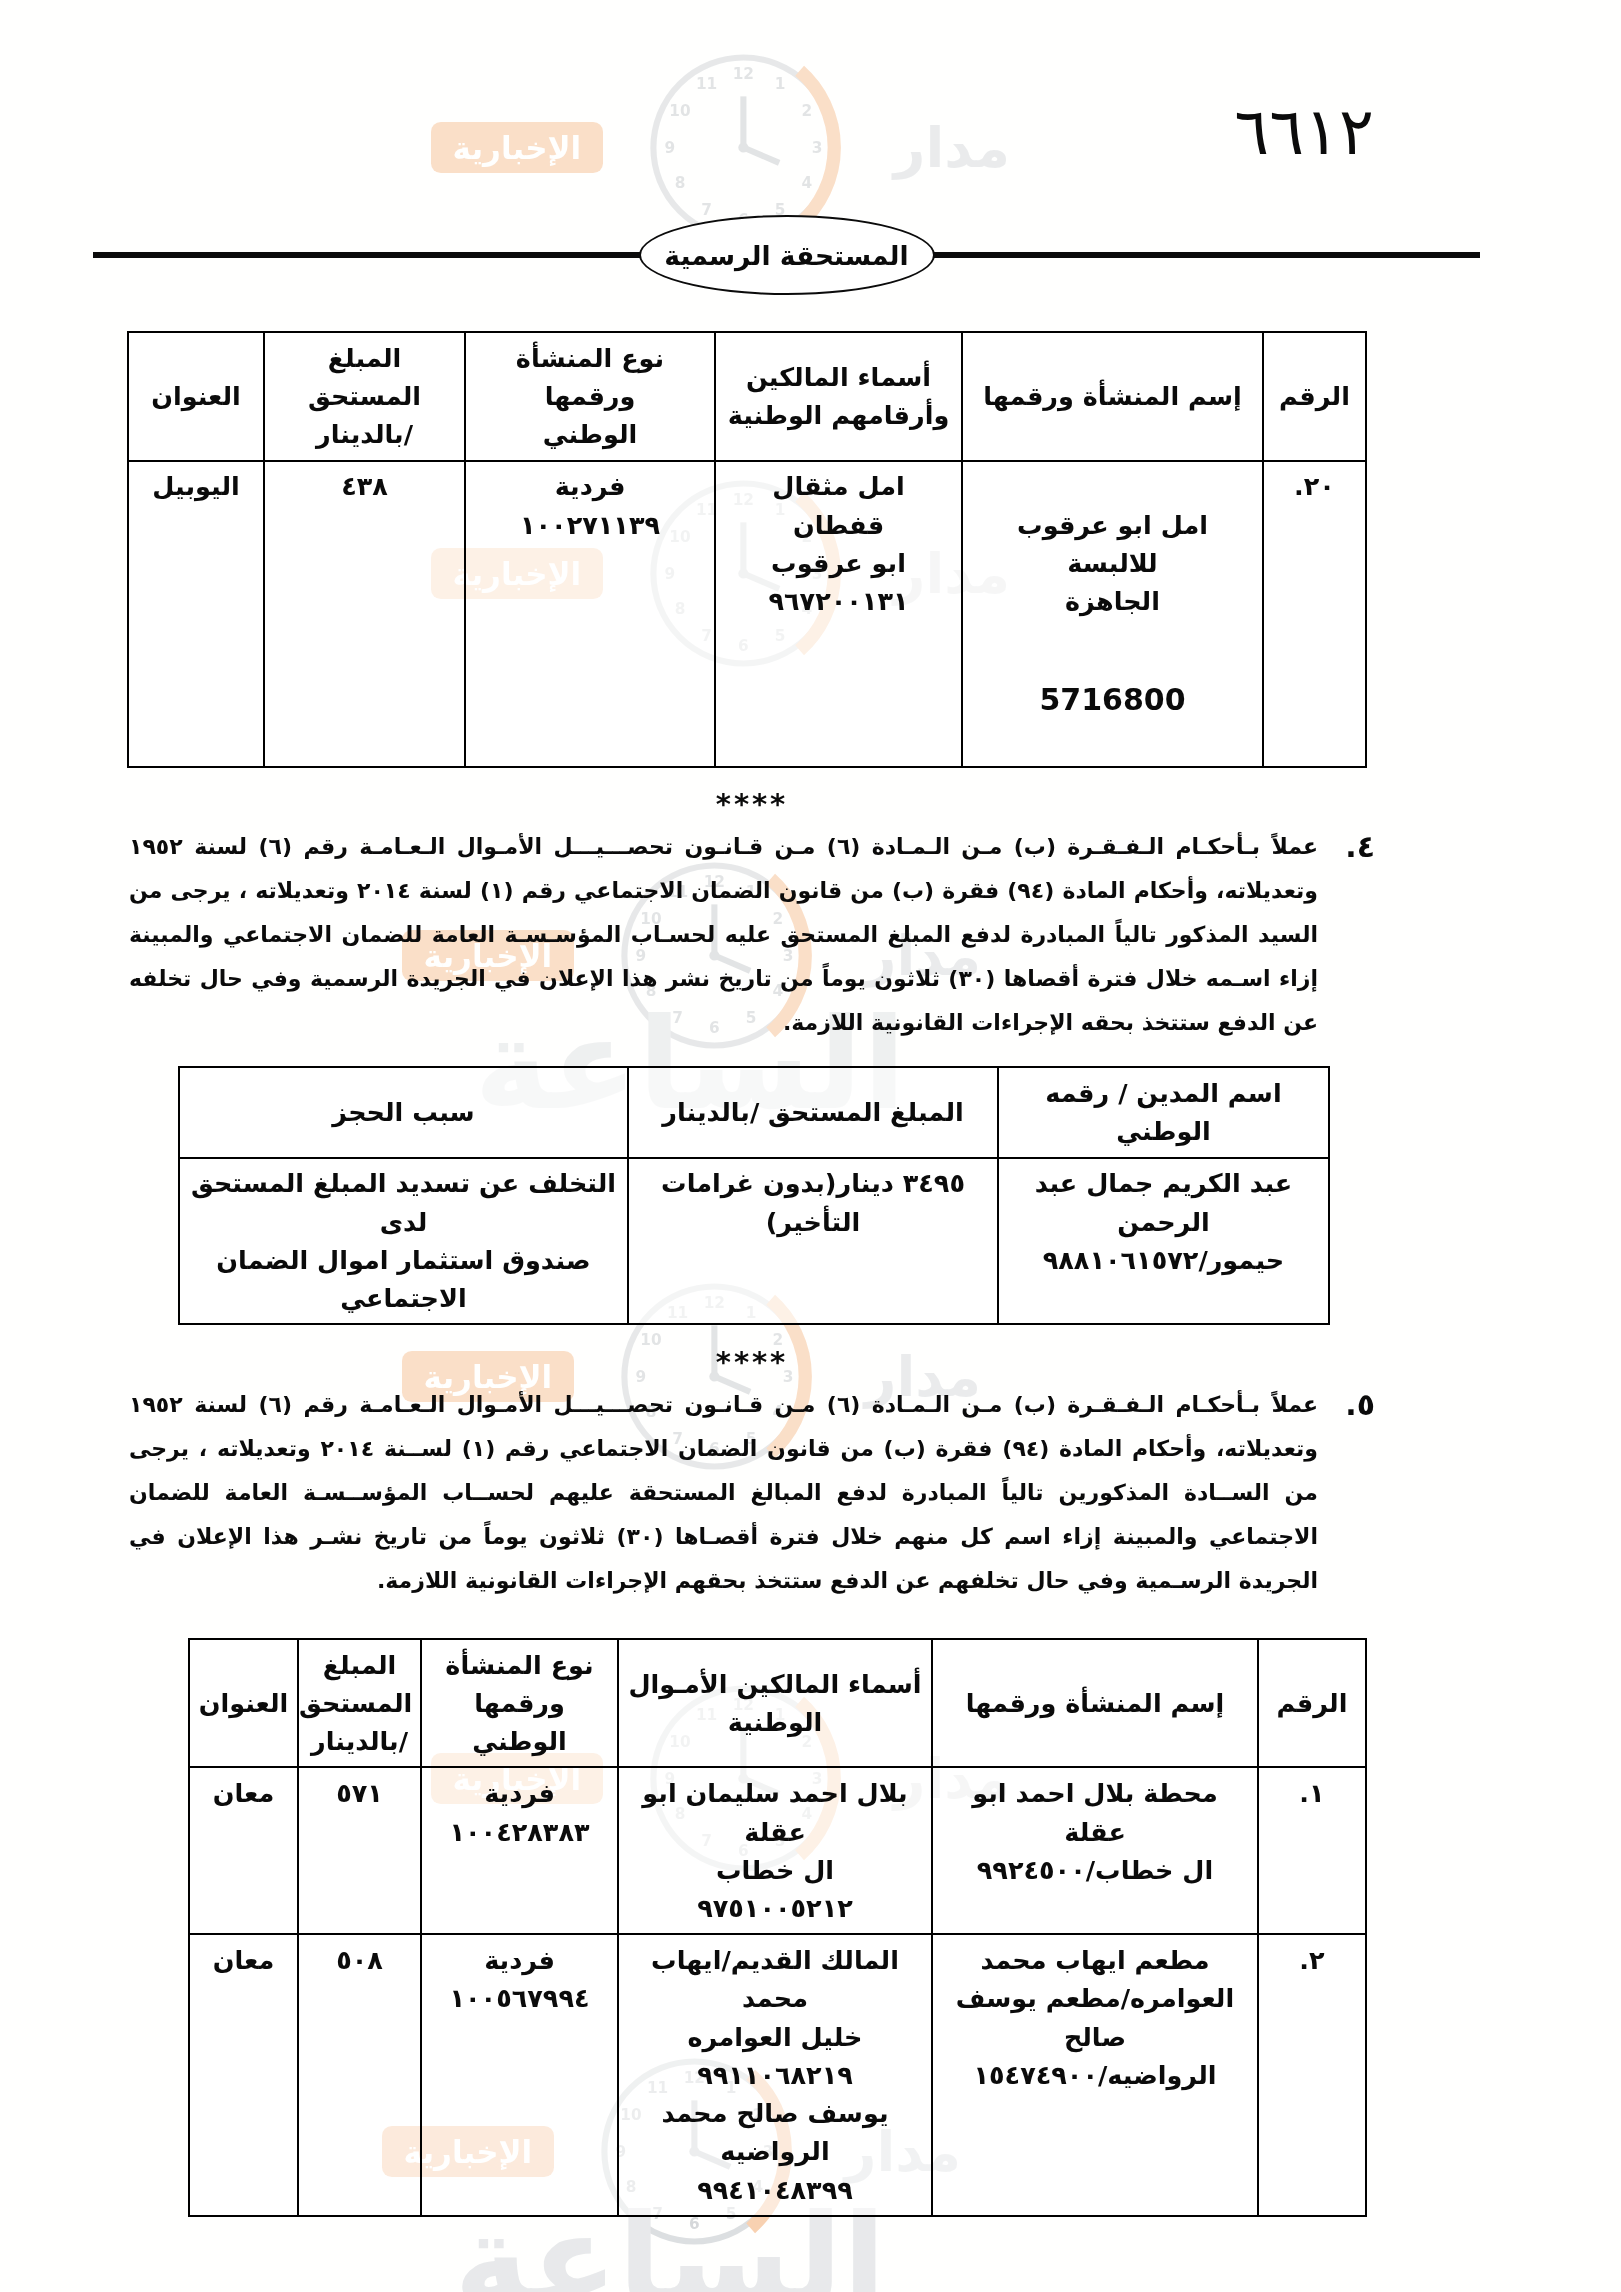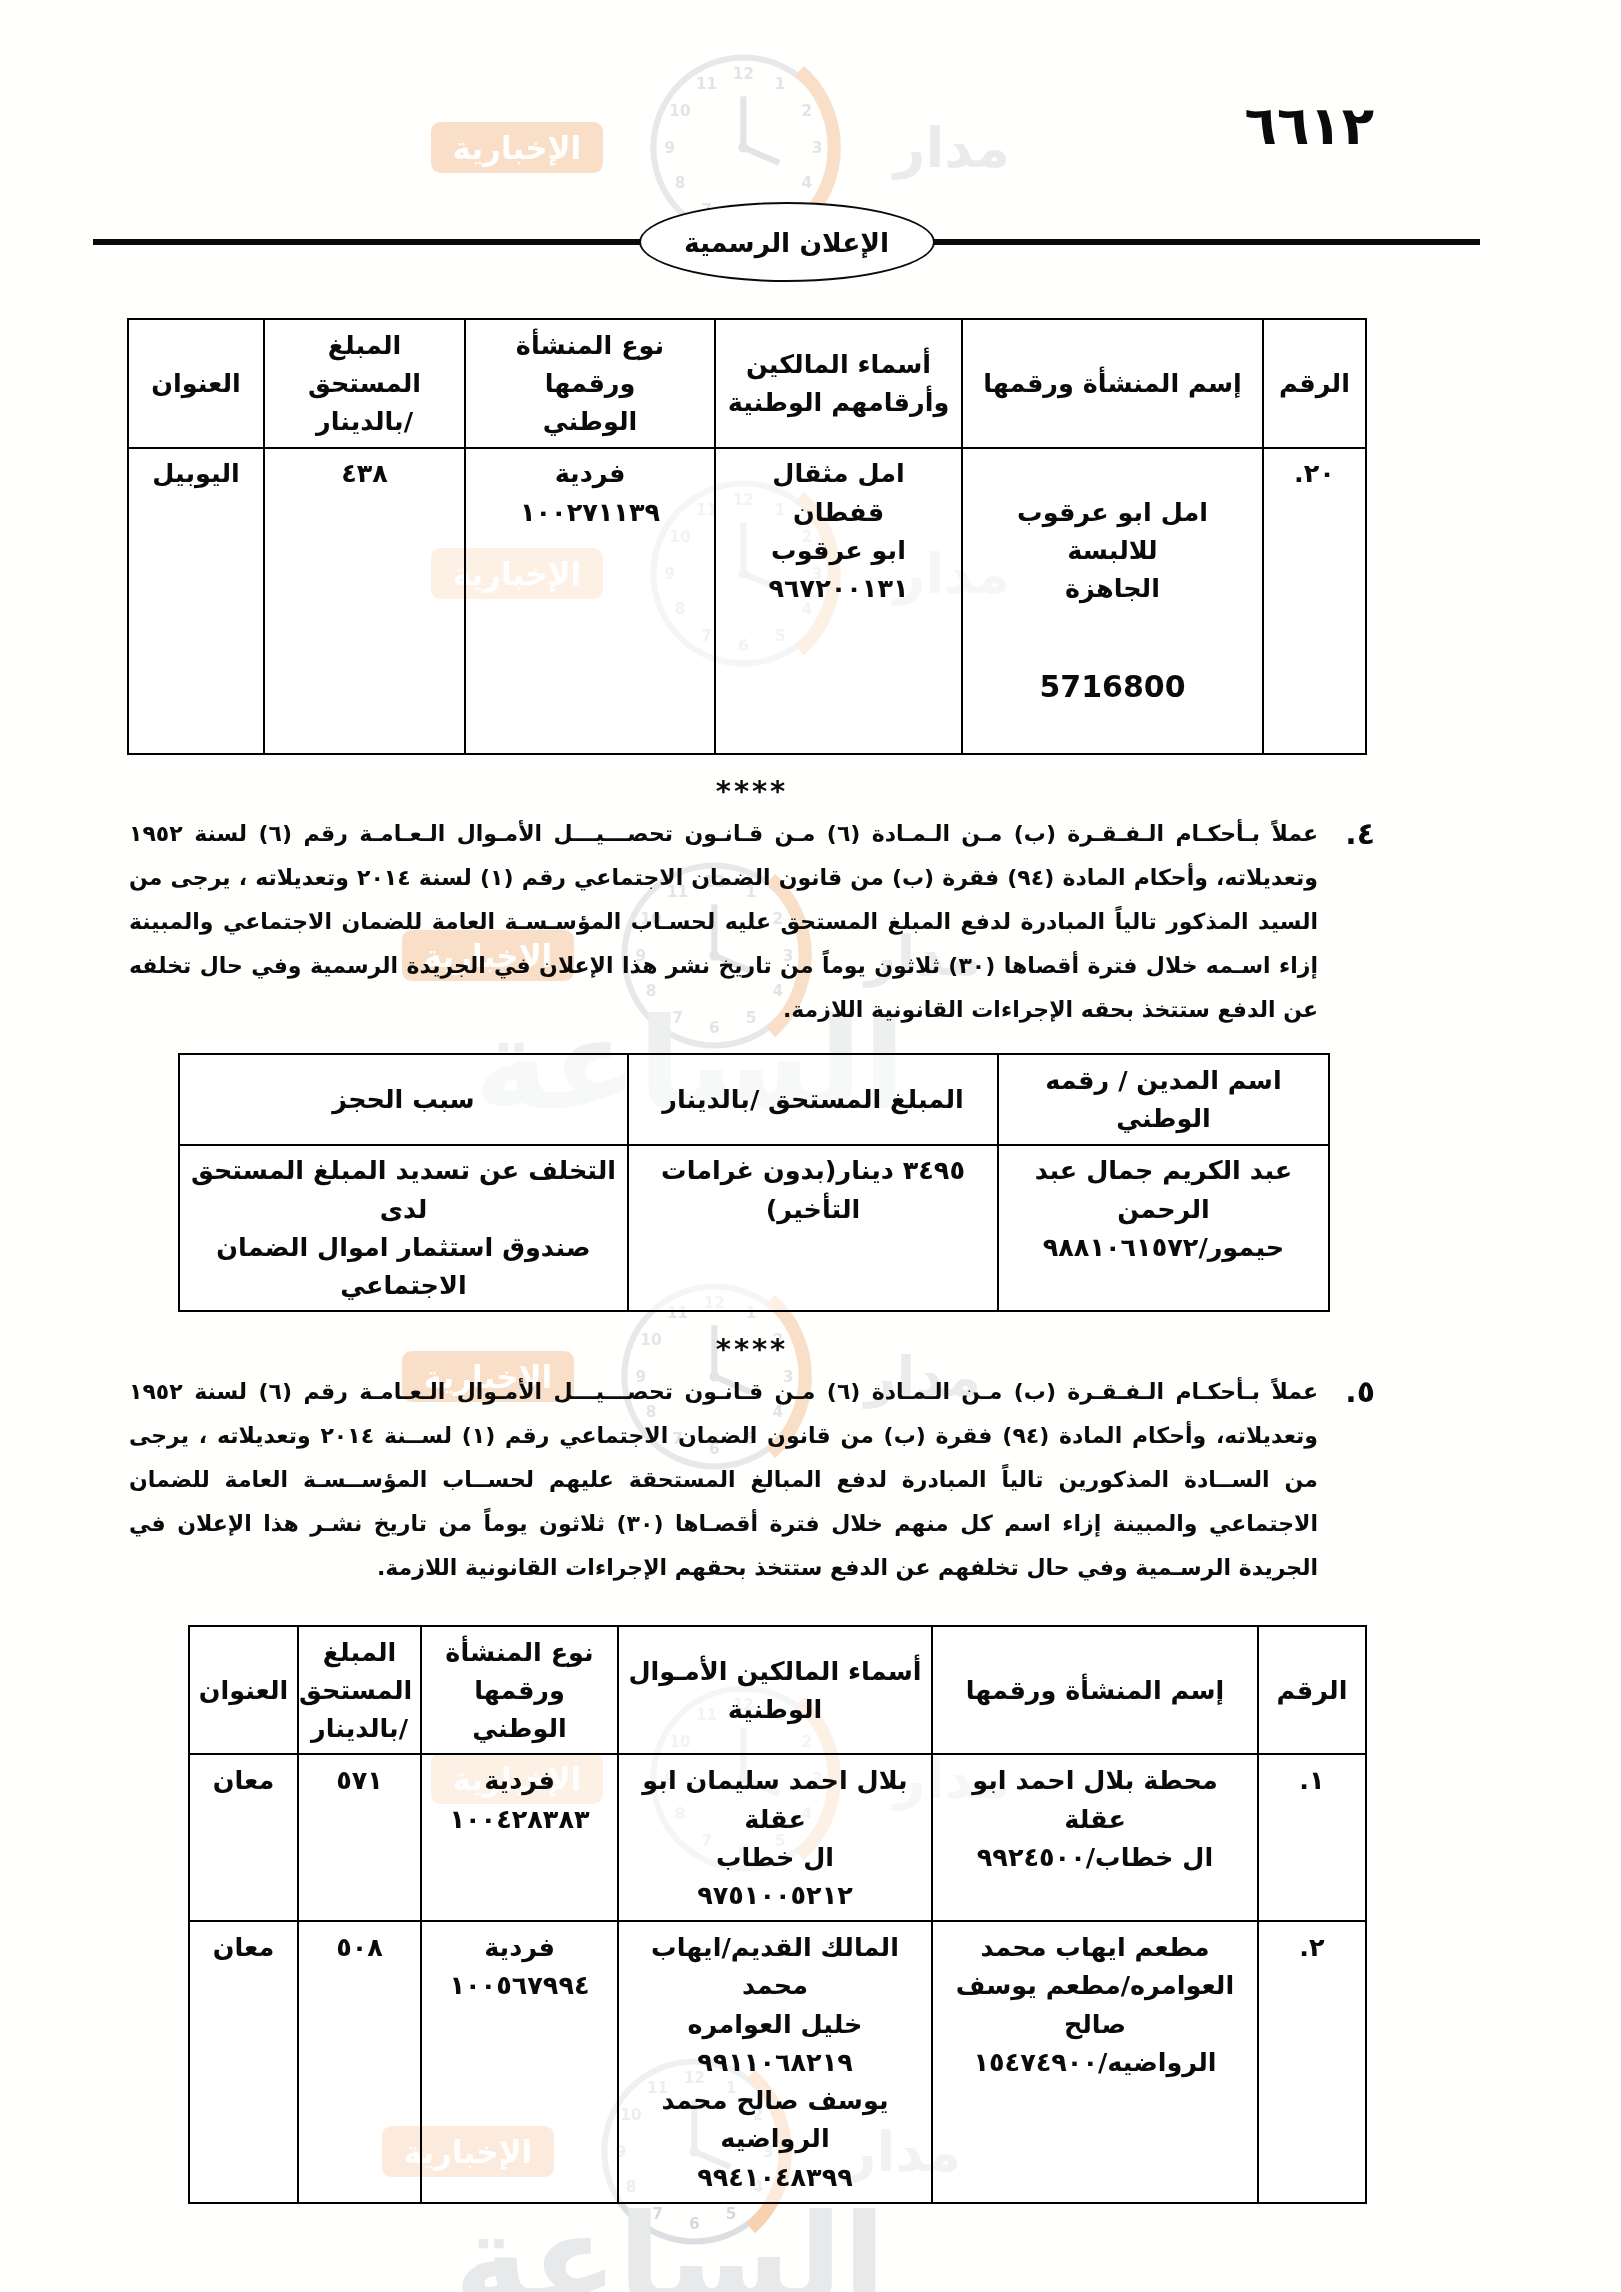--- a/index.html
+++ b/index.html
@@ -23,21 +23,21 @@
     position:absolute; top:147px; left:72px;
     color:#c6cacf; font-size:127px; font-weight:bold; white-space:nowrap;
   }
 
   
   .content { position:relative; z-index:2; direction:rtl; }
 
   .page-number {
     width:fit-content; margin:94px 247px 0 auto;
     font-family:"DejaVu Serif","DejaVu Sans",serif;
-    font-size:53px; font-weight:bold; letter-spacing:3.9px;
+    font-size:65px; font-weight:normal; letter-spacing:3.9px;
   }
 
   .divider { position:relative; height:86px; margin:43px 141px 0 93px; }
   .divider-line { position:absolute; top:40px; left:0; right:0; height:5.9px; background:#0b0b0b; }
   .divider-oval {
     position:absolute; top:50%; left:50%; transform:translate(-50%,-50%);
     width:296px; height:80px; background:#fff; border:2.9px solid #0b0b0b; border-radius:50%;
     display:flex; align-items:center; justify-content:center;
     font-size:26.5px; font-weight:bold;
   }
@@ -233,21 +233,21 @@
     </div>
   </div>
 
   <div class="content" dir="rtl">
 
     <div class="page-number">٦٦١٢</div>
 
     <div class="divider">
       <div class="divider-line"></div>
       <div class="divider-oval">
-        <span>الإعلان الرسمية</span>
+        <span>المستحقة الرسمية</span>
       </div>
     </div>
 
     <table class="t1">
       <colgroup>
         <col style="width:103px">
           <col style="width:301px">
           <col style="width:247px">
         <col style="width:250px">
           <col style="width:201px">

